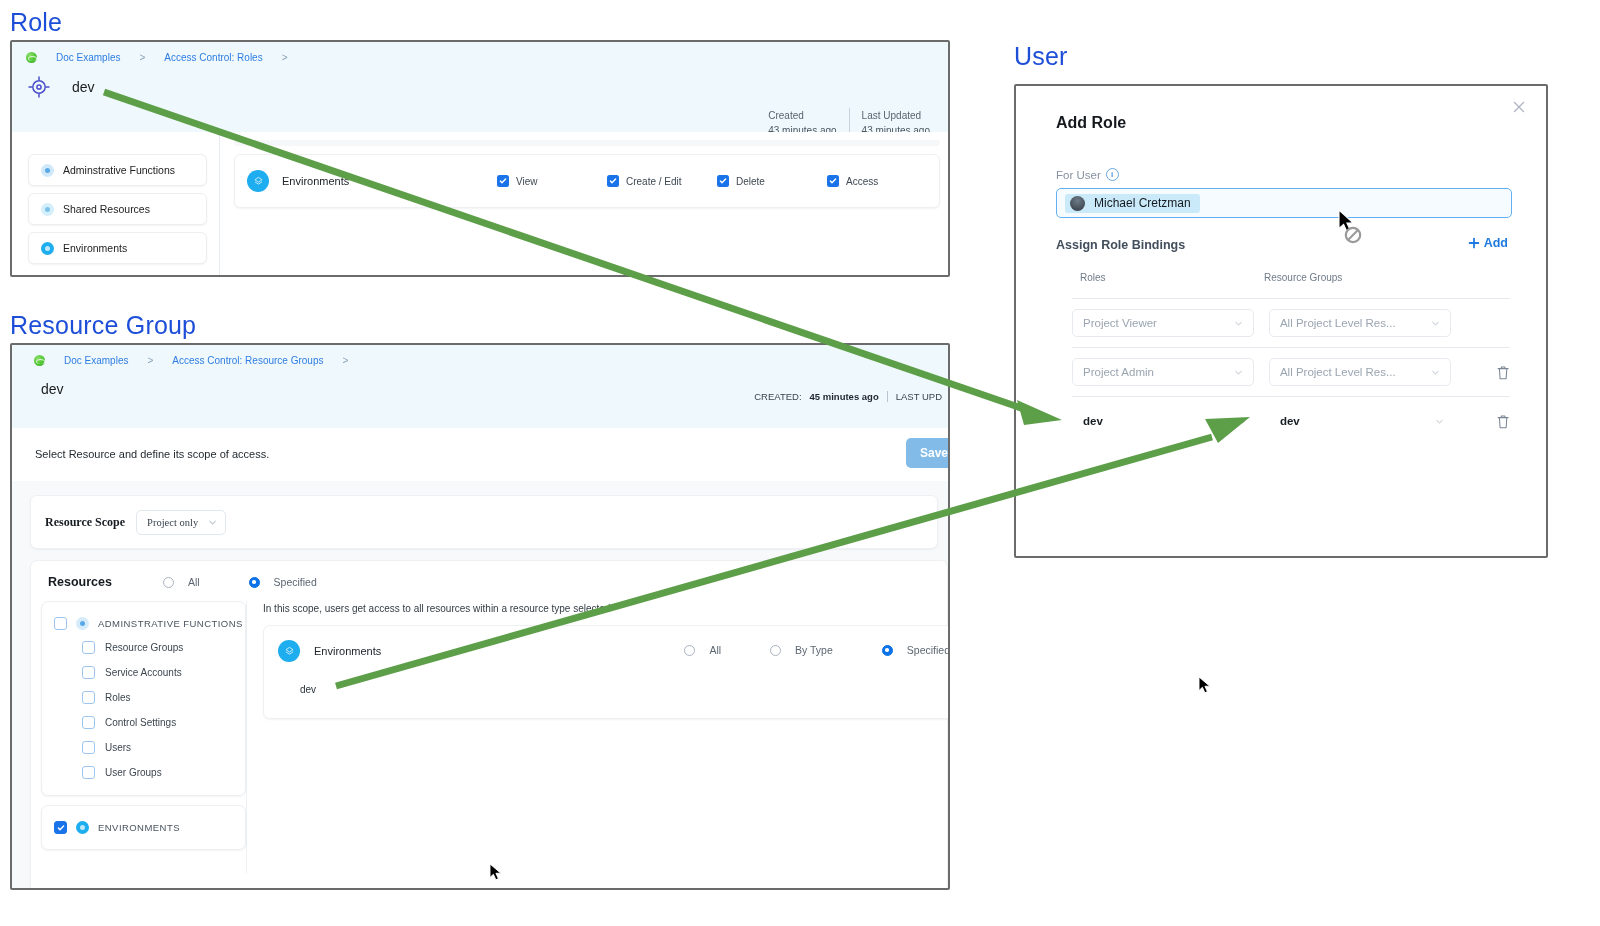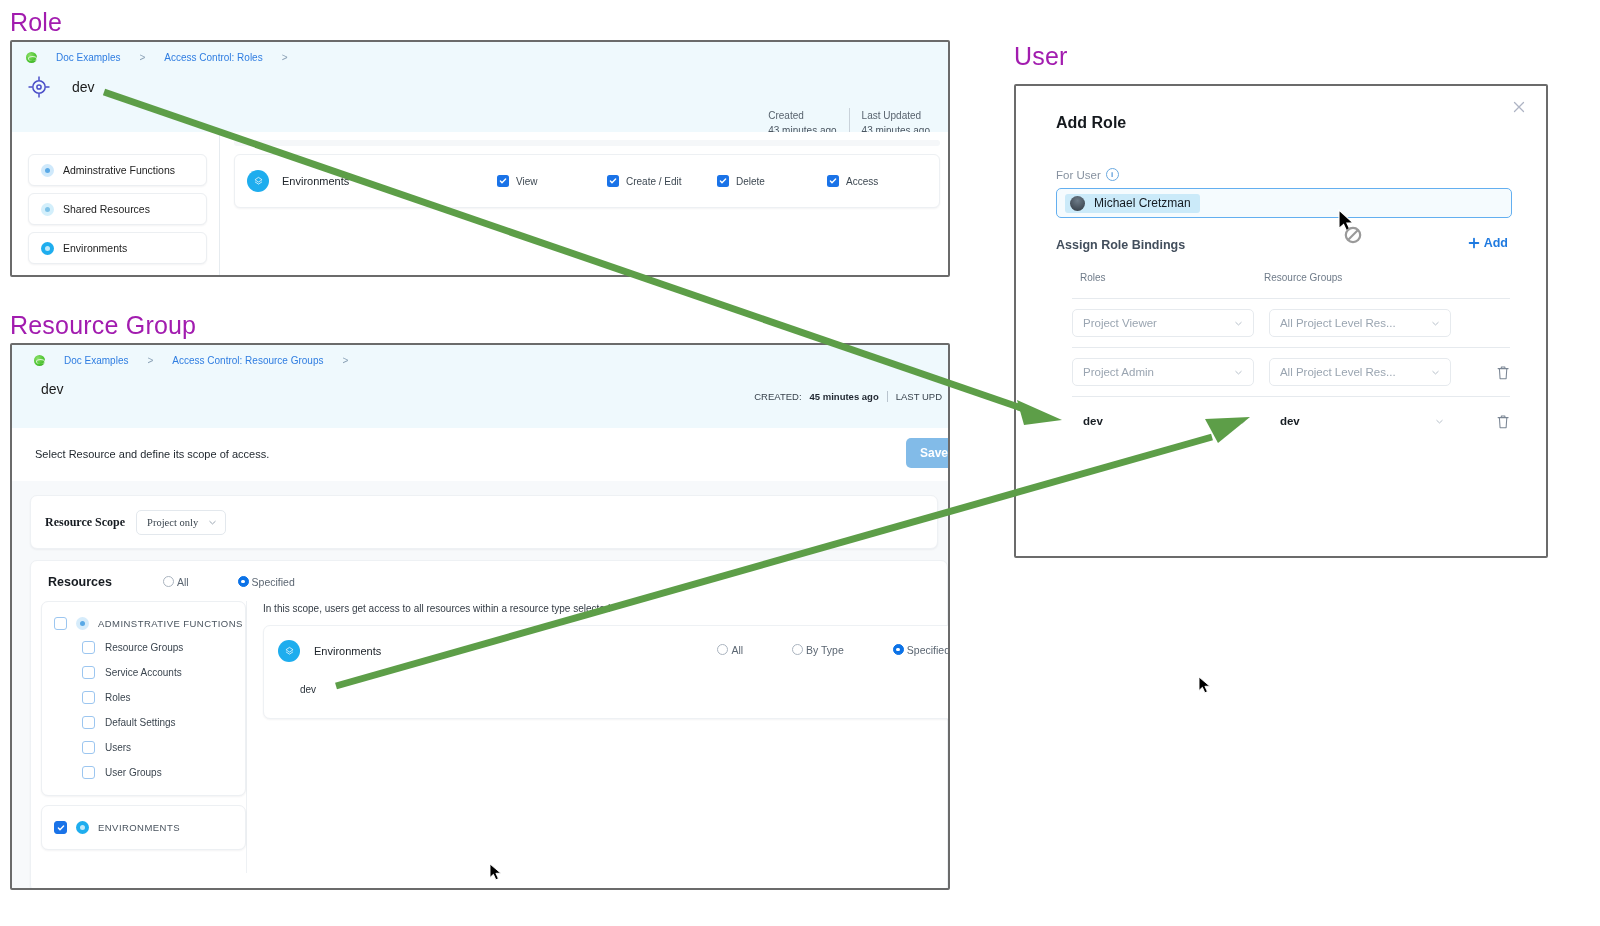--- a/index.html
+++ b/index.html
@@ -2,21 +2,21 @@
 <html><head>
 <meta charset="utf-8">
 <style>
   html,body{margin:0;padding:0;}
   body{
     width:1600px;height:926px;background:#ffffff;
     font-family:"Liberation Sans","DejaVu Sans",sans-serif;
     overflow:hidden;position:relative;
   }
   .section-title{
-    font-size:25px;color:#a21caf;font-weight:400;letter-spacing:.2px;
+    font-size:25px;color:#1d4ed8;font-weight:400;letter-spacing:.2px;
   }
 
   
   .panel{
     position:absolute;background:#fff;overflow:hidden;
     border:2px solid #6b6b6b;border-radius:2px;
     box-sizing:border-box;
   }
 
   
@@ -103,21 +103,21 @@
     font-size:10.5px;color:#39434d;cursor:pointer;
   }
   .caret{width:9px;height:9px;display:block;}
   #res-card{
     margin:11px 0 0 18px;background:#fff;border:1px solid #eef1f4;border-radius:7px;
     min-height:330px;box-shadow:0 1px 2px rgba(16,24,40,.05);position:relative;
   }
   #res-head{display:flex;align-items:center;padding:14px 0 12px 17px;}
   #res-head-label{font-size:12.5px;font-weight:700;color:#161b21;margin-right:24px;}
   .radio-row{display:flex;align-items:center;gap:22px;}
-  .radio-item{display:flex;align-items:flex-start;gap:3px;font-size:10.5px;color:#5b6672;cursor:pointer;padding-left:27px;}
+  .radio-item{display:flex;align-items:center;gap:14px;font-size:10.5px;color:#5b6672;cursor:pointer;padding-left:27px;}
   .radio{width:11px;height:11px;border-radius:50%;border:1.4px solid #aab4bf;box-sizing:border-box;flex:0 0 auto;}
   .radio.on{border-color:#0b72e7;background:#0b72e7;position:relative;}
   .radio.on:after{content:"";position:absolute;left:2.7px;top:2.7px;width:3.6px;height:3.6px;border-radius:50%;background:#fff;}
   #res-cols{display:flex;}
   #res-left{width:216px;padding:0 0 14px 10px;box-sizing:border-box;border-right:1px solid #eef1f4;}
   .grp-card{
     background:#fff;border:1px solid #edf0f3;border-radius:7px;margin-bottom:9px;
     box-shadow:0 1px 2px rgba(16,24,40,.05);padding:10px 0 10px 0;
   }
   .grp-head{display:flex;align-items:center;gap:9px;padding:5px 0 5px 12px;}
@@ -364,21 +364,21 @@
             <div class="sub-item">
               <span class="obox"></span>
               <span>Service Accounts</span>
             </div>
             <div class="sub-item">
               <span class="obox"></span>
               <span>Roles</span>
             </div>
             <div class="sub-item">
               <span class="obox"></span>
-              <span>Default Settings</span>
+              <span>Control Settings</span>
             </div>
             <div class="sub-item">
               <span class="obox"></span>
               <span>Users</span>
             </div>
             <div class="sub-item">
               <span class="obox"></span>
               <span>User Groups</span>
             </div>
           </div>

